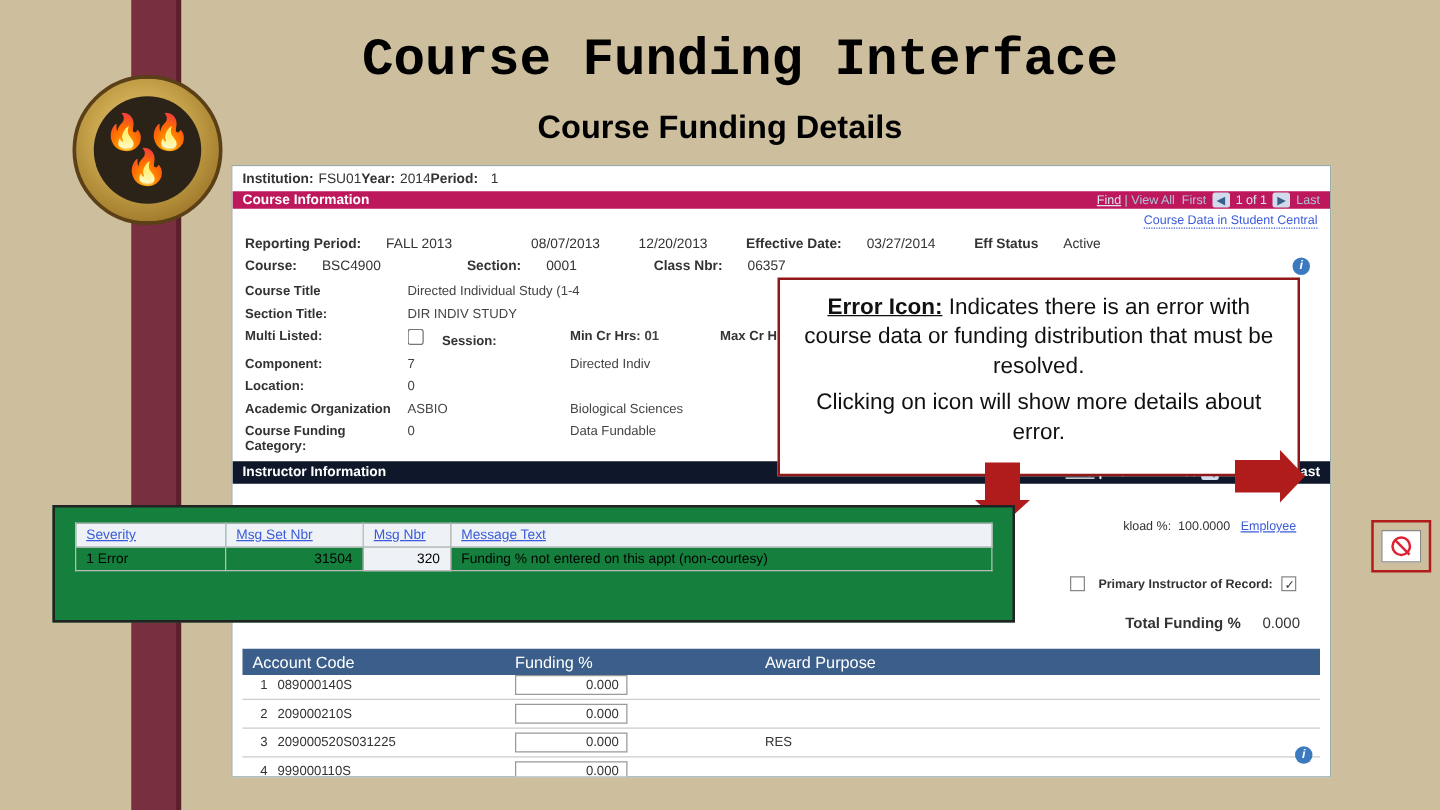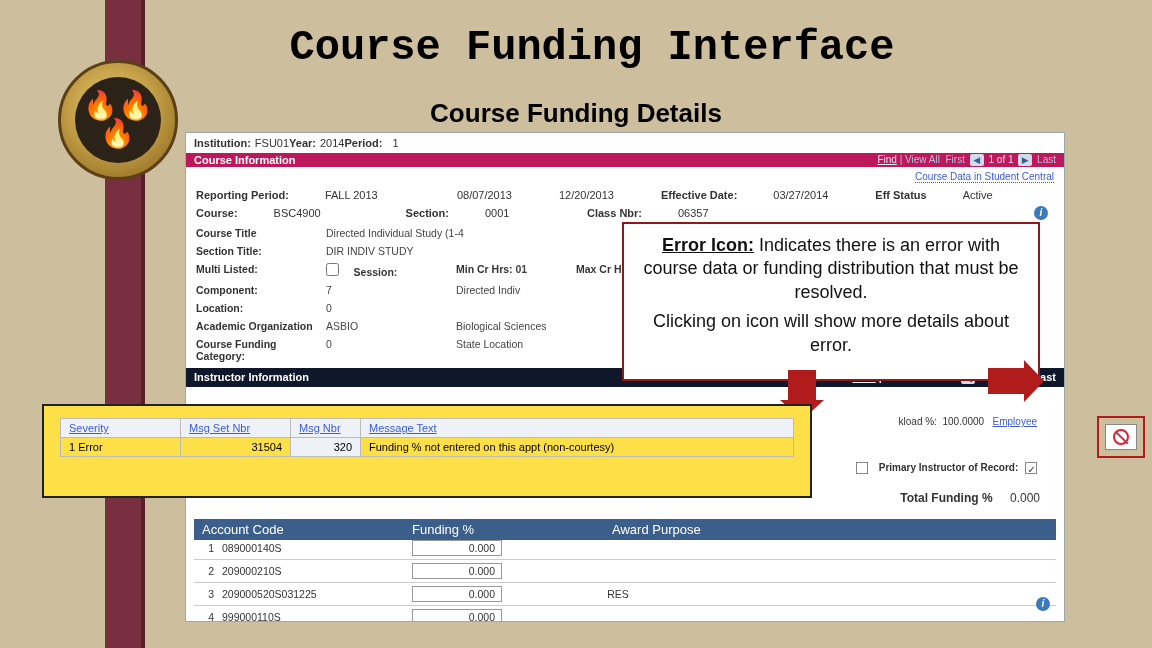--- a/index.html
+++ b/index.html
@@ -57,21 +57,21 @@
     left: 16px;
     width: 100%;
     text-align: center;
     font-size: 42px;
     font-weight: bold;
     color: #000;
     font-family: Liberation Mono, monospace;
   }
   .slide-subtitle {
     position: absolute;
-    top: 98px;
+    top: 86px;
     left: 0;
     width: 100%;
     text-align: center;
     font-size: 26px;
     color: #000;
   }
 
   .screenshot {
     position: absolute;
     left: 185px;
@@ -117,21 +117,21 @@
   .course-link a {
     color: #3b5bd9;
     border-bottom: 1px dotted #3b5bd9;
     font-size: 10px;
     text-decoration: none;
   }
 
   .periods {
     padding: 4px 10px 2px;
     display: flex;
-    gap: 32px;
+    gap: 16px;
     align-items: center;
   }
   .periods .sp { width: 70px; }
   .periods .wide { width: 100px; }
 
   .info-icon {
     display: inline-block;
     width: 14px; height: 14px;
     border-radius: 50%;
     background: #3b7abf;
@@ -243,21 +243,21 @@
   }
   .error-box.outline { outline: 2px solid #b01c1c; outline-offset: 6px; }
 
   
   .msgpop {
     position: absolute;
     left: 42px;
     top: 404px;
     width: 770px;
     height: 94px;
-    background: #fde047;
+    background: #15803d;
     border: 2px solid #222;
     padding: 12px 16px;
   }
   .msgpop table { border-collapse: collapse; width: 100%; font-size: 11px;}
   .msgpop th {
     background: #eef2f6;
     text-align: left;
     font-weight: normal;
     color: #3b5bd9;
     text-decoration: underline;
@@ -282,21 +282,21 @@
 
   .acct-rows {
     position: absolute;
     left: 8px; right: 8px; top: 404px;
     font-size: 10.5px;
   }
   .acct-rows .r { display: flex; align-items: center; border-bottom: 1px solid #ccc; padding: 3px 4px; }
   .acct-rows .r .n { width: 16px; text-align: right; margin-right: 8px;}
   .acct-rows .r .code { width: 190px;}
   .acct-rows .r .pct { width: 90px; border: 1px solid #999; text-align: right; padding: 1px 6px; background: #fff;}
-  .acct-rows .r .purp { margin-left: 76px; width: 80px; text-align: center;}
+  .acct-rows .r .purp { margin-left: 110px; width: 80px;}
   .info-btm {
     position: absolute;
     right: 14px; top: 464px;
   }
 </style>
 </head>
 <body>
 
 <div class="garnet-stripe"></div>
 <div class="seal">
@@ -383,21 +383,21 @@
       <span></span>
 
     <span class="lbl">Academic Organization</span>
     <span class="val">ASBIO</span>
     <span class="val">Biological Sciences</span>
     <span></span>
       <span></span>
 
     <span class="lbl">Course Funding Category:</span>
     <span class="val">0</span>
-    <span class="val">State Location</span>
+    <span class="val">Data Fundable</span>
     <span></span>
       <span></span>
   </div>
 
   <div class="instr-hdr">
     <span>Instructor Information</span>
     <span class="navlinks">
       <span style="text-decoration: underline;">Find</span>
       <span class="dim"> | </span>
       <span class="dim">View All</span>

